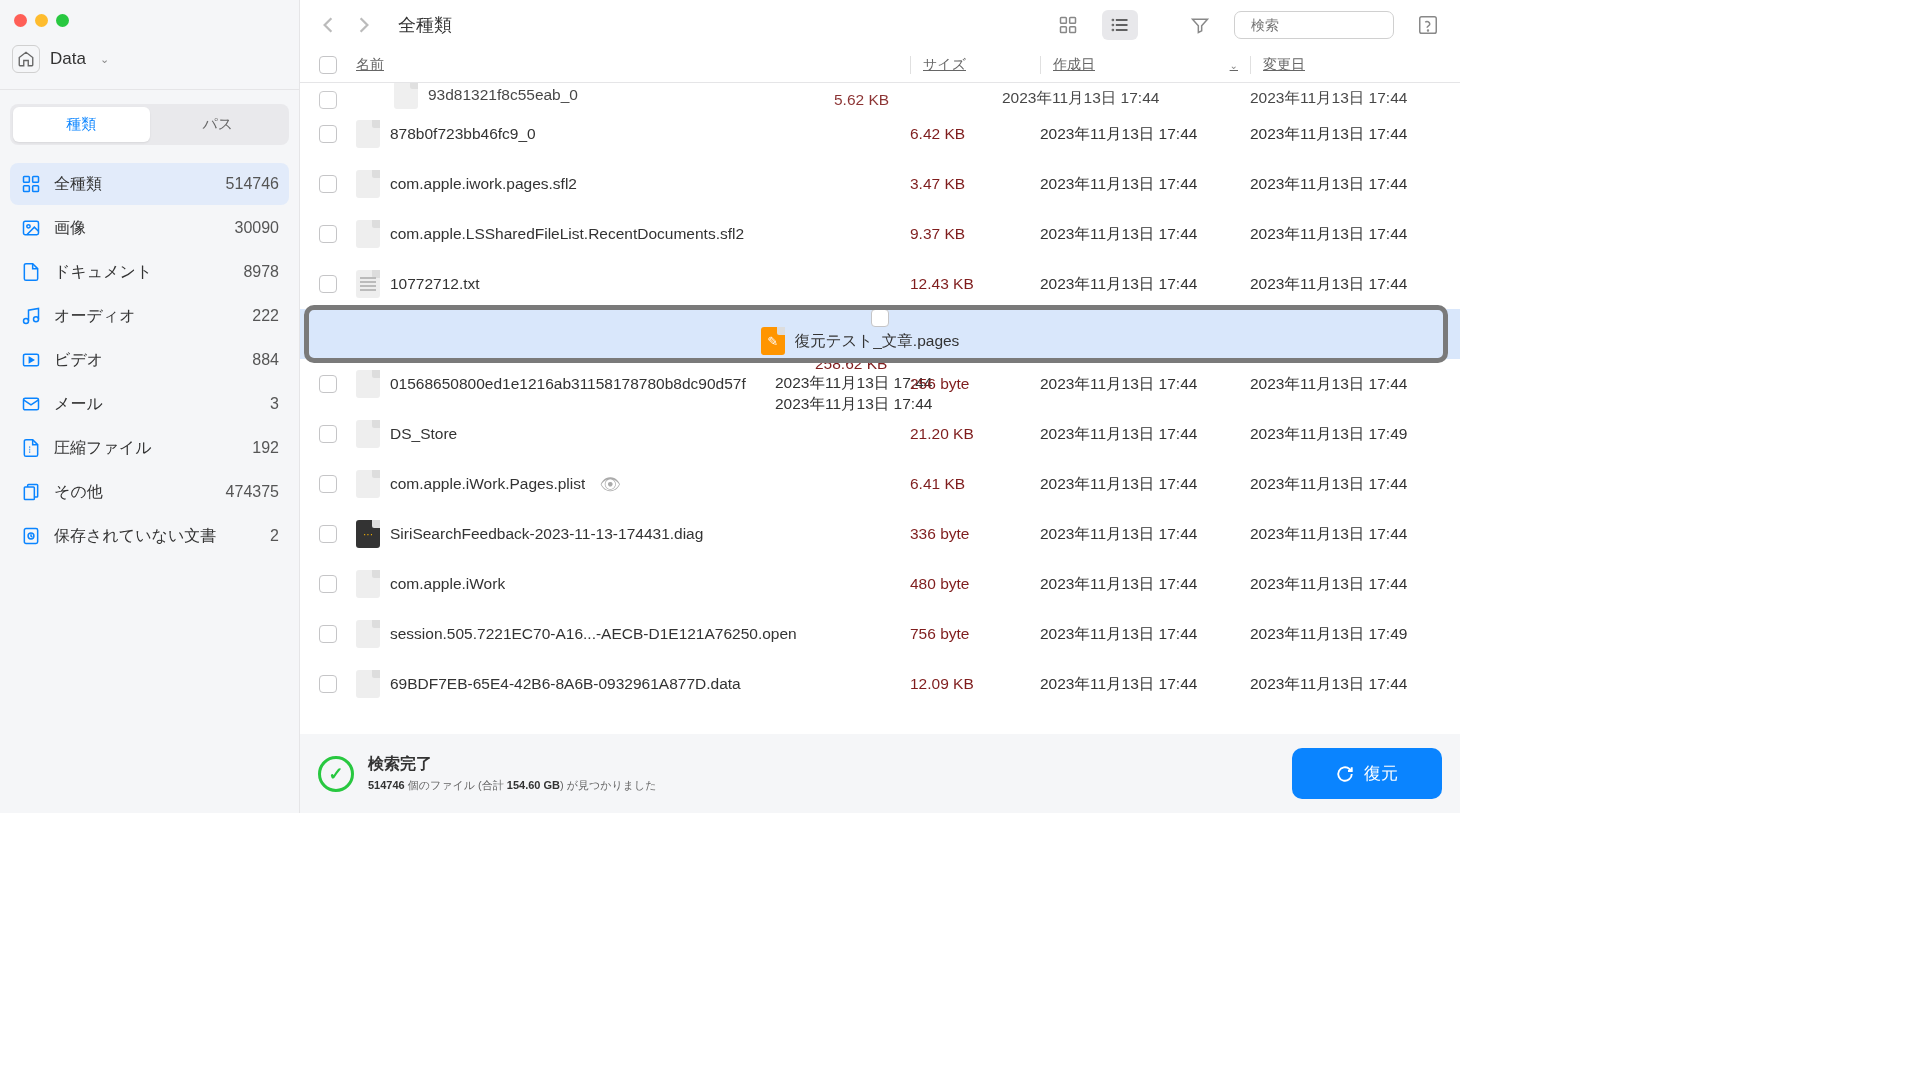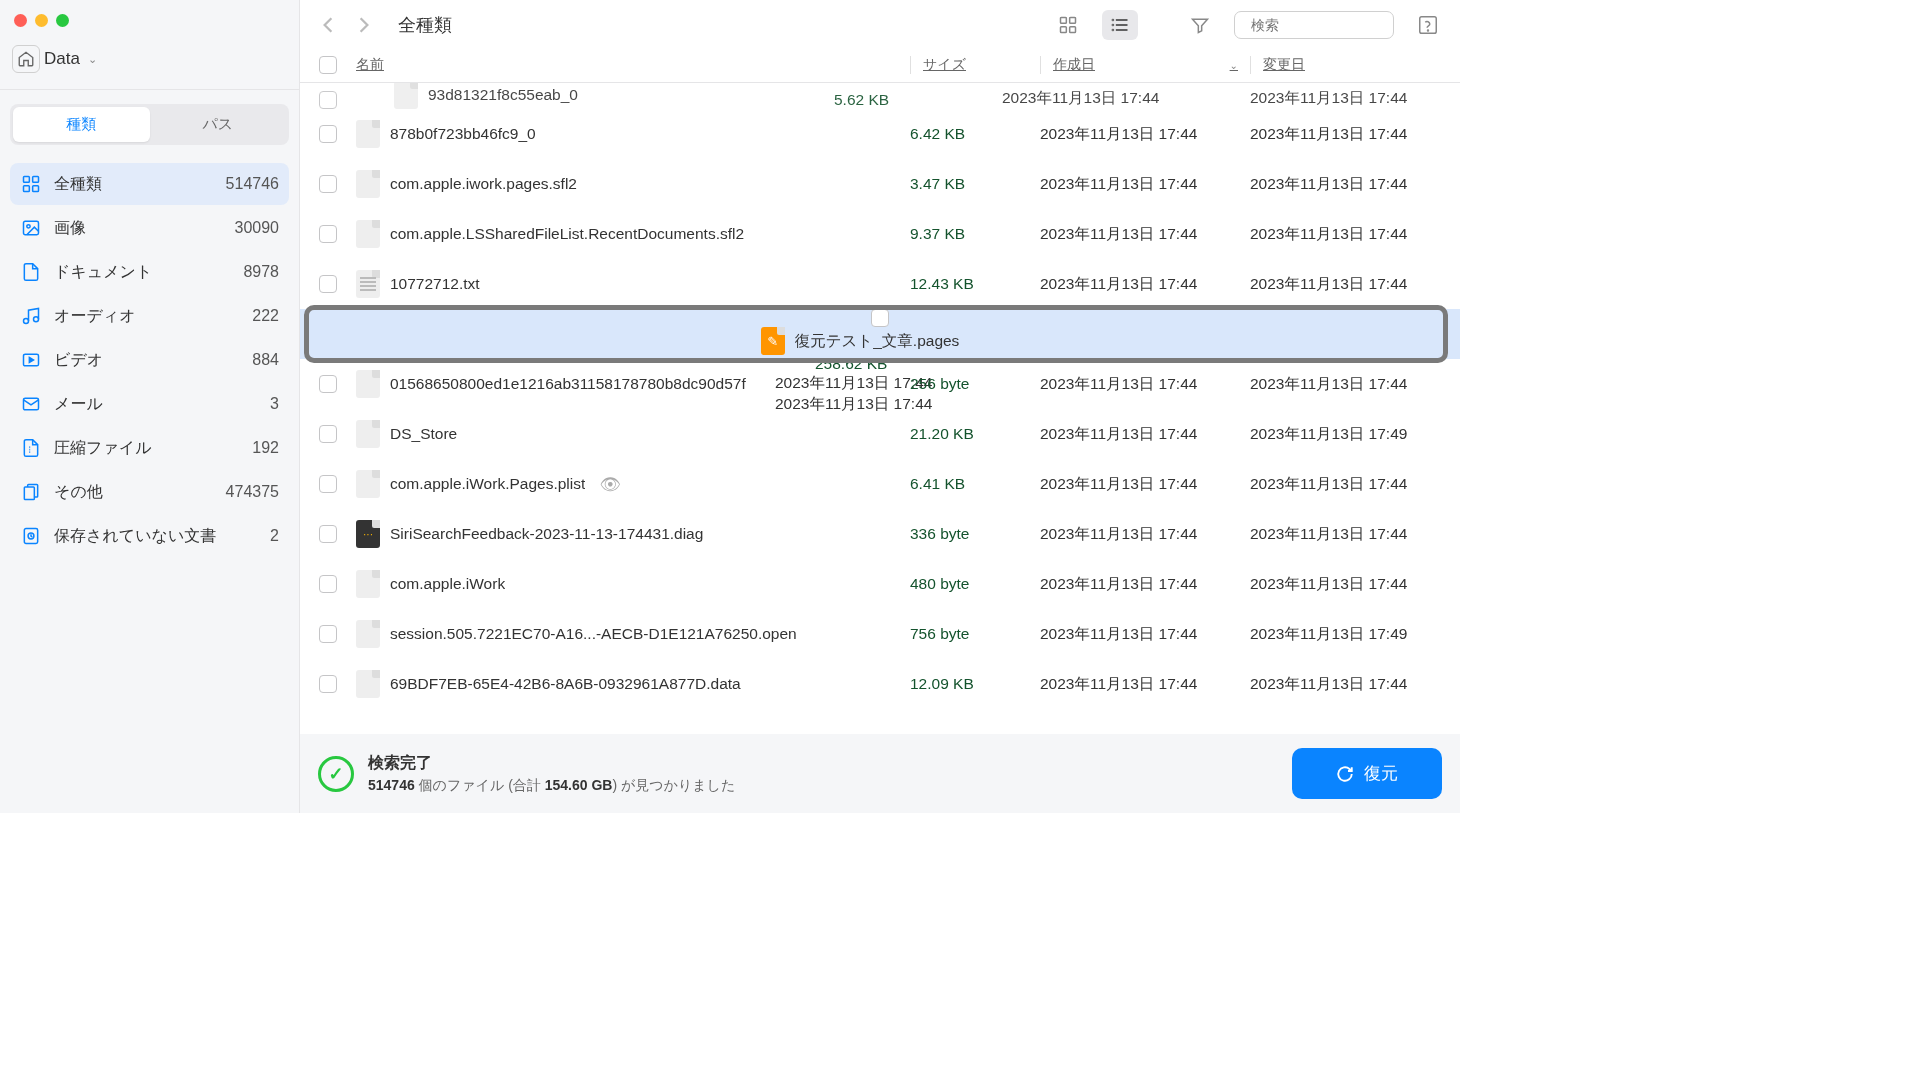--- a/index.html
+++ b/index.html
@@ -4,21 +4,21 @@
 <style>
 * { margin: 0; padding: 0; box-sizing: border-box; }
 body { font-family: -apple-system, "Helvetica Neue", Arial, sans-serif; font-size: 14px; color: #333; background: #fff; width: 1460px; height: 813px; overflow: hidden; }
 .app { display: flex; height: 813px; }
 .sidebar { width: 300px; background: #f5f6f8; border-right: 1px solid #e5e5e7; display: flex; flex-direction: column; }
 .traffic { display: flex; gap: 8px; padding: 14px 14px 10px 14px; }
 .dot { width: 13px; height: 13px; border-radius: 50%; }
 .dot.r { background: #ff5f57; }
 .dot.y { background: #febc2e; }
 .dot.g { background: #28c840; }
-.loc { display: flex; align-items: center; gap: 4px; padding: 8px 12px 16px 12px; border-bottom: 1px solid #e5e5e7; }
+.loc { display: flex; align-items: center; gap: 10px; padding: 8px 12px 16px 12px; border-bottom: 1px solid #e5e5e7; }
 .home-ic { width: 28px; height: 28px; border: 1px solid #d0d0d0; border-radius: 6px; display: flex; align-items: center; justify-content: center; color: #666; }
 .loc-name { font-size: 17px; font-weight: 500; color: #333; }
 .loc-chev { color: #888; font-size: 11px; margin-left: 4px; }
 .seg { display: flex; margin: 14px 10px; background: #e9e9ec; border-radius: 8px; padding: 3px; }
 .seg button { flex: 1; border: none; background: transparent; padding: 8px 0; font-size: 15px; border-radius: 6px; color: #666; cursor: pointer; }
 .seg button.active { background: #fff; color: #0a84ff; box-shadow: 0 1px 2px rgba(0,0,0,0.08); }
 .cats { display: flex; flex-direction: column; gap: 2px; padding: 4px 10px; }
 .cat { display: flex; align-items: center; gap: 12px; padding: 10px 10px; border-radius: 8px; cursor: pointer; }
 .cat.active { background: #e2ebfa; }
 .cat .ic { width: 22px; height: 22px; display: flex; align-items: center; justify-content: center; color: #0a84ff; flex-shrink: 0; }
@@ -49,31 +49,31 @@
 .file-ic { width: 24px; height: 28px; background: #eee; border-radius: 3px; position: relative; flex-shrink: 0; }
 .file-ic::before { content: ""; position: absolute; top: 0; right: 0; width: 8px; height: 8px; background: #ddd; border-bottom-left-radius: 2px; }
 .file-ic.txt { background: linear-gradient(#eee,#eee); }
 .file-ic.txt::after { content: ""; position: absolute; left: 4px; right: 4px; top: 7px; height: 2px; background: #bbb; box-shadow: 0 4px 0 #bbb, 0 8px 0 #bbb, 0 12px 0 #bbb; }
 .file-ic.pages { background: #ff9500; }
 .file-ic.pages::after { content: "✎"; position: absolute; inset: 0; display: flex; align-items: center; justify-content: center; color: #fff; font-size: 13px; }
 .file-ic.diag { background: #333; }
 .file-ic.diag::after { content: "···"; position: absolute; inset: 0; display: flex; align-items: center; justify-content: center; color: #ffb800; font-size: 10px; }
 .row .fname { font-size: 15.5px; color: #333; white-space: nowrap; overflow: hidden; text-overflow: ellipsis; }
 .row .eye { color: #aaa; width: 30px; text-align: center; font-size: 17px; flex-shrink: 0; }
-.row .sz { width: 130px; font-size: 15.5px; color: #14532d; }
+.row .sz { width: 130px; font-size: 15.5px; color: #7f1d1d; }
 .row .cr { width: 210px; font-size: 15.5px; color: #333; }
 .row .md { width: 210px; font-size: 15.5px; color: #333; }
 .row.highlight { background: #d9e7fb; flex-direction: column; }
 .row.highlight-wrap { position: relative; }
 .hl-border { position: absolute; top: -4px; bottom: -4px; left: 4px; right: 12px; border: 5px solid #7a7a7a; border-radius: 10px; pointer-events: none; }
 .status { display: flex; align-items: center; background: #f5f6f8; padding: 14px 18px; gap: 14px; }
 .ok-ic { width: 36px; height: 36px; border: 3px solid #28c840; border-radius: 50%; display: flex; align-items: center; justify-content: center; color: #28c840; font-size: 18px; font-weight: bold; }
 .status-txt { flex: 1; color: #333; }
 .status-txt .t1 { font-size: 16px; font-weight: 600; margin-bottom: 3px; }
-.status-txt .t2 { font-size: 14px; color: #666; }
+.status-txt .t2 { font-size: 11px; color: #666; }
 .status-txt .t2 b { color: #333; font-weight: 600; }
 .recover-btn { background: #0a84ff; color: #fff; border: none; padding: 14px 44px; border-radius: 10px; font-size: 17px; display: flex; align-items: center; gap: 10px; cursor: pointer; }
 svg { display: block; }
 </style>
 </head>
 <body>
 
 <div class="app">
   <div class="sidebar">
     <div class="traffic">

